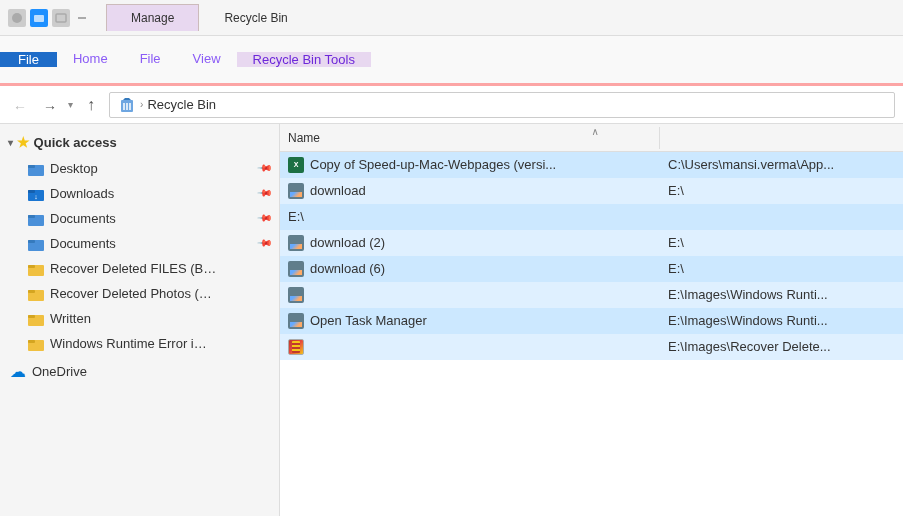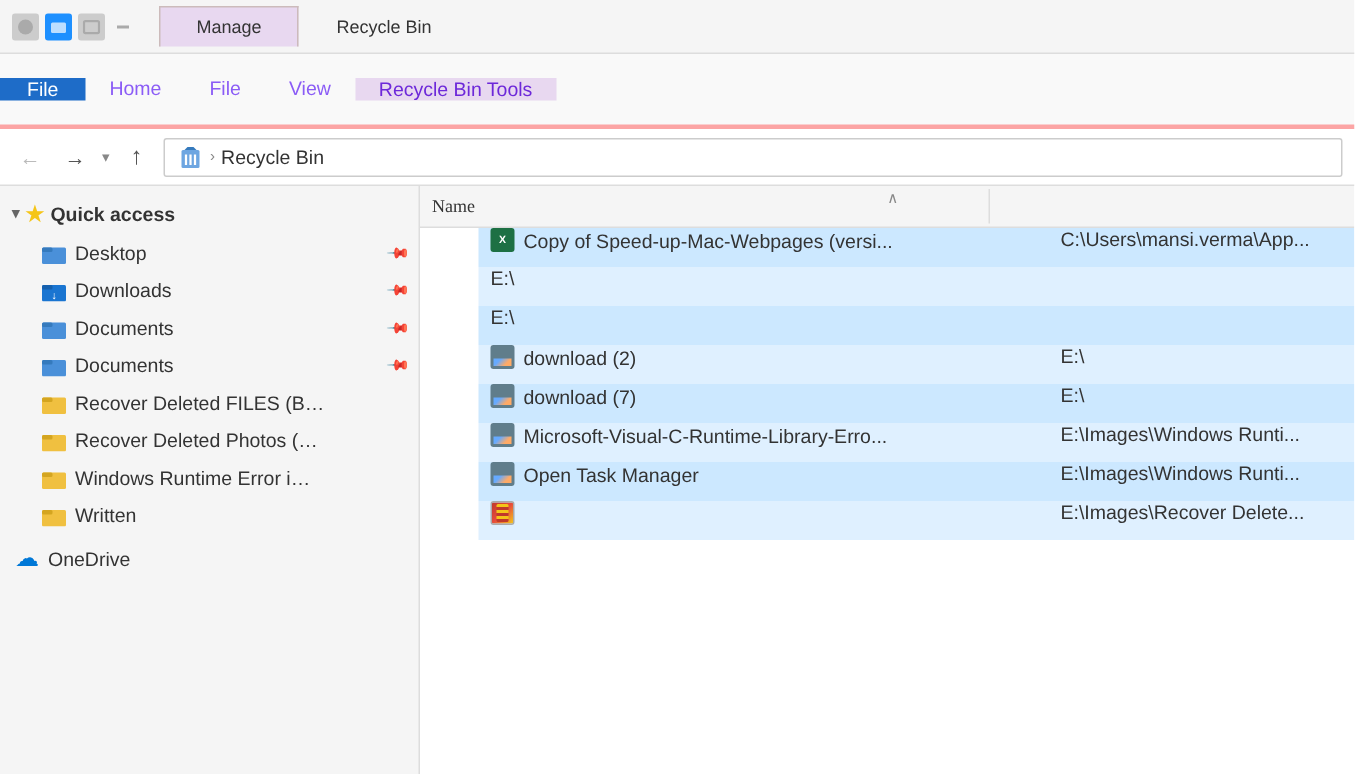--- a/index.html
+++ b/index.html
@@ -181,32 +181,31 @@
       cursor: pointer;
     }
     .col-header {
       padding: 4px 8px;
       font-size: 12px;
       color: #333;
       font-weight: 400;
       cursor: pointer;
       border-right: 1px solid #ddd;
     }
-    .col-name { width: 380px; font-family: Liberation Serif, serif; }
+    .col-name { width: 380px; }
     .col-location { flex: 1; }
 
     
     .file-list { overflow-y: auto; flex: 1; }
     .file-row {
       display: flex;
-      align-items: flex-start;
+      align-items: center;
       height: 26px;
       cursor: pointer;
       border-bottom: 1px solid transparent;
-      margin-left: 39px;
     }
     .file-row:nth-child(odd) { background: #cce8ff; }
     .file-row:nth-child(even) { background: #dff0ff; }
     .file-cell-name {
       width: 380px;
       display: flex;
       align-items: center;
       gap: 6px;
       padding: 0 8px;
       font-size: 13px;
@@ -343,29 +342,29 @@
           <rect x="0" y="3" width="7" height="3" rx="1" fill="#d4a520"></rect>
         </svg>
         <span class="sidebar-item-label">Recover Deleted Photos (…</span>
       </div>
 
       <div class="sidebar-item">
         <svg width="16" height="14" viewBox="0 0 16 14">
           <rect x="0" y="3" width="16" height="11" rx="1" fill="#f0c040"></rect>
           <rect x="0" y="3" width="7" height="3" rx="1" fill="#d4a520"></rect>
         </svg>
-        <span class="sidebar-item-label">Windows Runtime Error i…</span>
+        <span class="sidebar-item-label">Written</span>
       </div>
 
       <div class="sidebar-item">
         <svg width="16" height="14" viewBox="0 0 16 14">
           <rect x="0" y="3" width="16" height="11" rx="1" fill="#f0c040"></rect>
           <rect x="0" y="3" width="7" height="3" rx="1" fill="#d4a520"></rect>
         </svg>
-        <span class="sidebar-item-label">Written</span>
+        <span class="sidebar-item-label">Windows Runtime Error i…</span>
       </div>
     </div>
 
     <div class="onedrive-item">
       <span class="cloud-icon">☁</span>
       <span>OneDrive</span>
     </div>
   </div>
 
   <div class="content-area">
@@ -377,62 +376,67 @@
 
       <div class="file-row">
         <div class="file-cell-name">
           <div class="file-icon icon-excel" style="font-size:7px;font-weight:bold;color:#fff;display:flex;align-items:center;justify-content:center;background:#1d7044;border-radius:2px;">X</div>
           <span>Copy of Speed-up-Mac-Webpages (versi...</span>
         </div>
         <div class="file-cell-location">C:\Users\mansi.verma\App...</div>
       </div>
 
       <div class="file-row">
-        <div class="file-cell-location">E:\</div>
-      </div>
-
-      <div class="file-row">
-        <div class="file-cell-location">E:\</div>
-      </div>
-
-      <div class="file-row">
         <div class="file-cell-name">
           <div class="file-icon" style="background:#607d8b;border-radius:2px;overflow:hidden;position:relative;">
             <div style="position:absolute;bottom:2px;left:2px;right:2px;height:5px;background:linear-gradient(135deg,#6af 30%,#fa6 70%);"></div>
           </div>
-          <span>download (2)</span>
-        </div>
+          <span>download</span>
+        </div>
+        <div class="file-cell-location">E:\</div>
+      </div>
+
+      <div class="file-row">
         <div class="file-cell-location">E:\</div>
       </div>
 
       <div class="file-row">
         <div class="file-cell-name">
           <div class="file-icon" style="background:#607d8b;border-radius:2px;overflow:hidden;position:relative;">
             <div style="position:absolute;bottom:2px;left:2px;right:2px;height:5px;background:linear-gradient(135deg,#6af 30%,#fa6 70%);"></div>
           </div>
-          <span>download (7)</span>
+          <span>download (2)</span>
         </div>
         <div class="file-cell-location">E:\</div>
       </div>
 
       <div class="file-row">
         <div class="file-cell-name">
           <div class="file-icon" style="background:#607d8b;border-radius:2px;overflow:hidden;position:relative;">
             <div style="position:absolute;bottom:2px;left:2px;right:2px;height:5px;background:linear-gradient(135deg,#6af 30%,#fa6 70%);"></div>
           </div>
-          <span>Microsoft-Visual-C-Runtime-Library-Erro...</span>
-        </div>
-        <div class="file-cell-location">E:\Images\Windows Runti...</div>
+          <span>download (6)</span>
+        </div>
+        <div class="file-cell-location">E:\</div>
       </div>
 
       <div class="file-row">
         <div class="file-cell-name">
           <div class="file-icon" style="background:#607d8b;border-radius:2px;overflow:hidden;position:relative;">
             <div style="position:absolute;bottom:2px;left:2px;right:2px;height:5px;background:linear-gradient(135deg,#6af 30%,#fa6 70%);"></div>
           </div>
+        </div>
+        <div class="file-cell-location">E:\Images\Windows Runti...</div>
+      </div>
+
+      <div class="file-row">
+        <div class="file-cell-name">
+          <div class="file-icon" style="background:#607d8b;border-radius:2px;overflow:hidden;position:relative;">
+            <div style="position:absolute;bottom:2px;left:2px;right:2px;height:5px;background:linear-gradient(135deg,#6af 30%,#fa6 70%);"></div>
+          </div>
           <span>Open Task Manager</span>
         </div>
         <div class="file-cell-location">E:\Images\Windows Runti...</div>
       </div>
 
       <div class="file-row">
         <div class="file-cell-name">
           <div class="file-icon" style="background:linear-gradient(135deg,#c0392b,#e74c3c,#f5c518);border-radius:2px;border:1px solid #aaa;display:flex;align-items:center;justify-content:center;">
             <div style="width:8px;height:12px;background:repeating-linear-gradient(#f5c518 0px,#f5c518 2px,#c0392b 2px,#c0392b 4px);border-radius:1px;"></div>
           </div>

